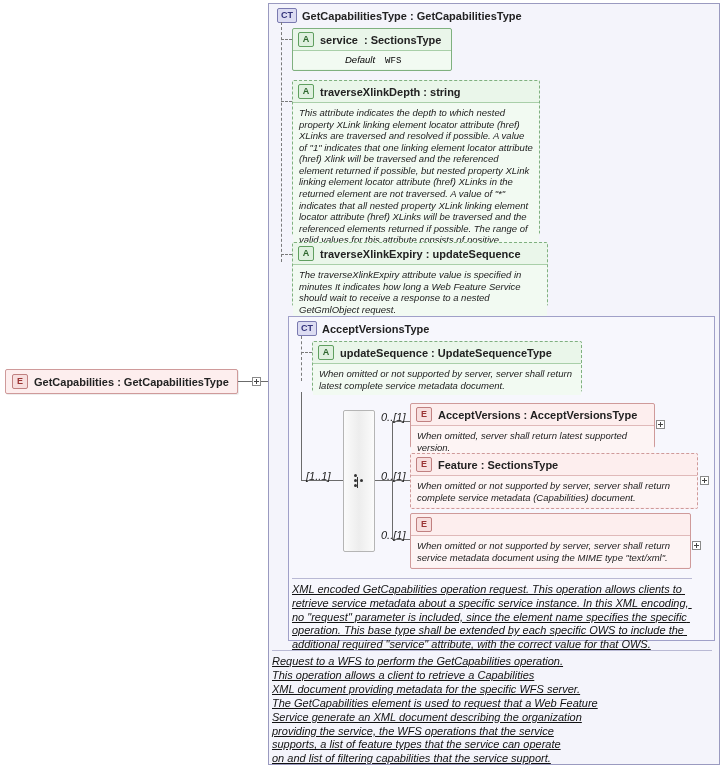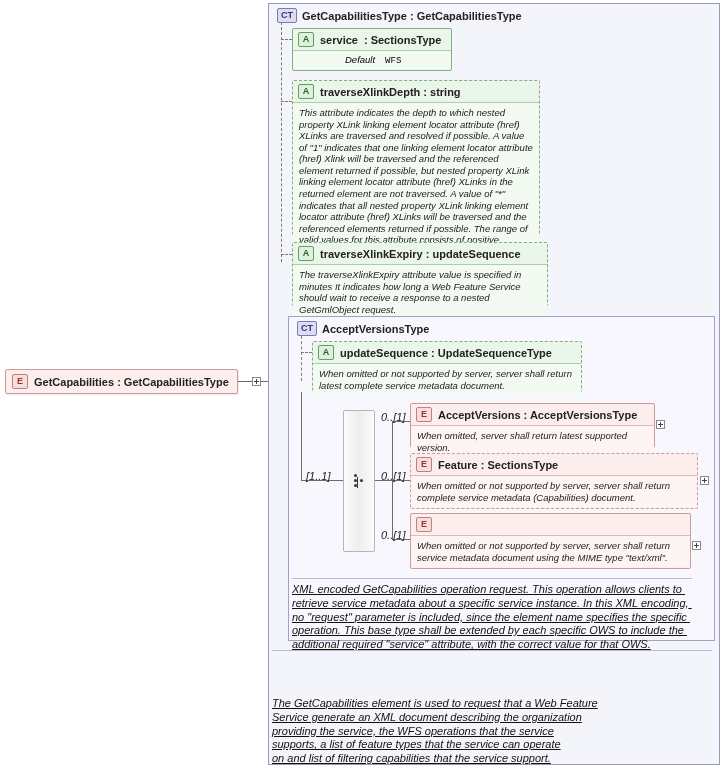--- a/index.html
+++ b/index.html
@@ -339,20 +339,23 @@
       <span class="badge badge-e">E</span>
     </div>
     <div class="elem-doc">When omitted or not supported by server, server shall return service metadata document using the MIME type "text/xml".</div>
   </div>
   <div class="plus" style="left:692px; top:541px;"></div>
 
   <div class="sep" style="left:292px; top:578px; width:400px;"></div>
   <div class="doc-note" style="left:292px; top:583px; width:406px; white-space:pre-wrap;">XML encoded GetCapabilities operation request. This operation allows clients to retrieve service metadata about a specific service instance. In this XML encoding, no "request" parameter is included, since the element name specifies the specific operation. This base type shall be extended by each specific OWS to include the additional required "service" attribute, with the correct value for that OWS.</div>
 
   <div class="sep" style="left:272px; top:650px; width:440px;"></div>
+  <div class="doc-note" style="left:272px; top:655px; width:430px; white-space:pre-wrap;">Request to a WFS to perform the GetCapabilities operation.
+This operation allows a client to retrieve a Capabilities
+XML document providing metadata for the specific WFS server.</div>
   <div class="doc-note" style="left:272px; top:697px; width:430px; white-space:pre-wrap;">The GetCapabilities element is used to request that a Web Feature
 Service generate an XML document describing the organization
 providing the service, the WFS operations that the service
 supports, a list of feature types that the service can operate
 on and list of filtering capabilities that the service support.
 Such an XML document is called a capabilities document.</div>
 
   <div class="box root-box" style="left:5px; top:369px; width:233px; height:25px;">
     <div class="elem-hdr" style="padding:4px 6px;">
       <span class="badge badge-e">E</span>

